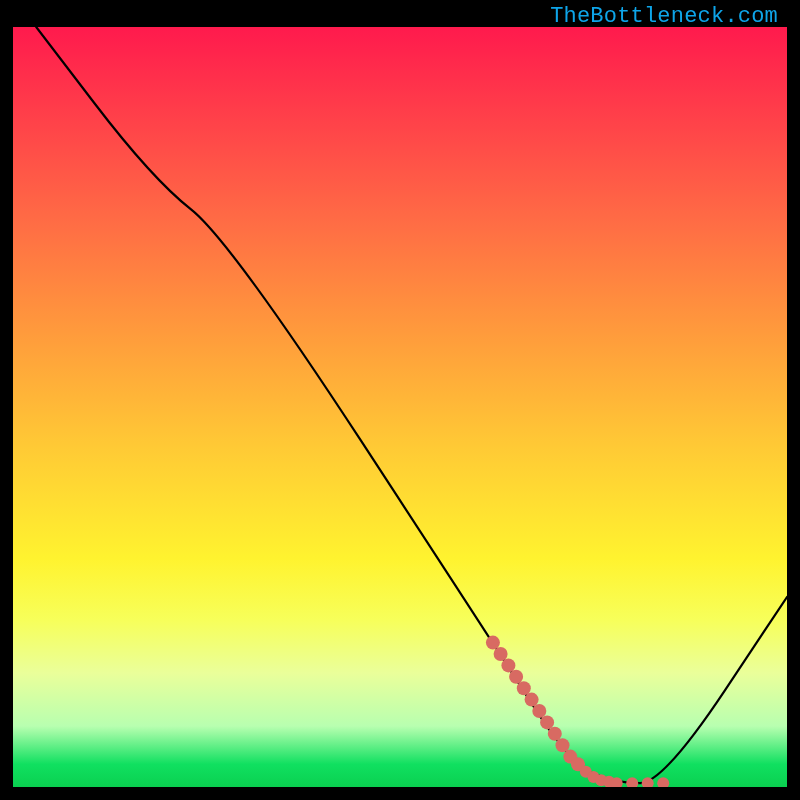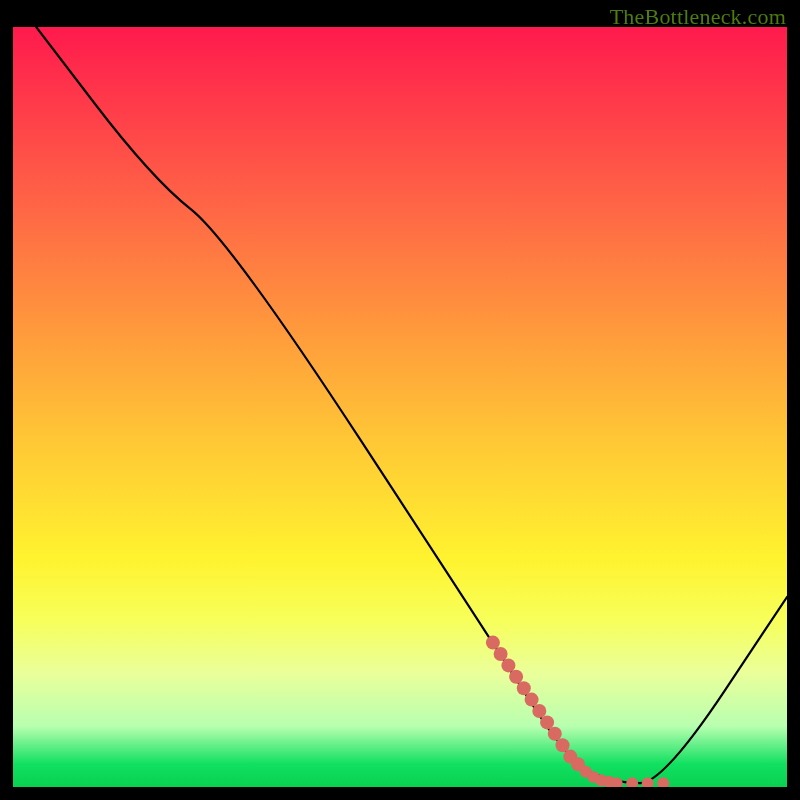--- a/index.html
+++ b/index.html
@@ -35,25 +35,25 @@
       #fff32f 70%,
       #f7ff5a 78%,
       #eaff9a 85%,
       #b8ffb0 92%,
       #10e060 97%,
       #0ad050 100%
     );
   }
   .watermark {
     position: absolute;
-    right: 14px;
+    right: 22px;
     top: 4px;
-    font-family: Liberation Serif, serif;
+    font-family: Liberation Mono, monospace;
     font-size: 22px;
-    color: #4d7c0f;
+    color: #0ea5e9;
     letter-spacing: 0.2px;
   }
   svg.overlay {
     position: absolute;
     left: 0;
     top: 0;
     width: 774px;
     height: 760px;
   }
 </style>

